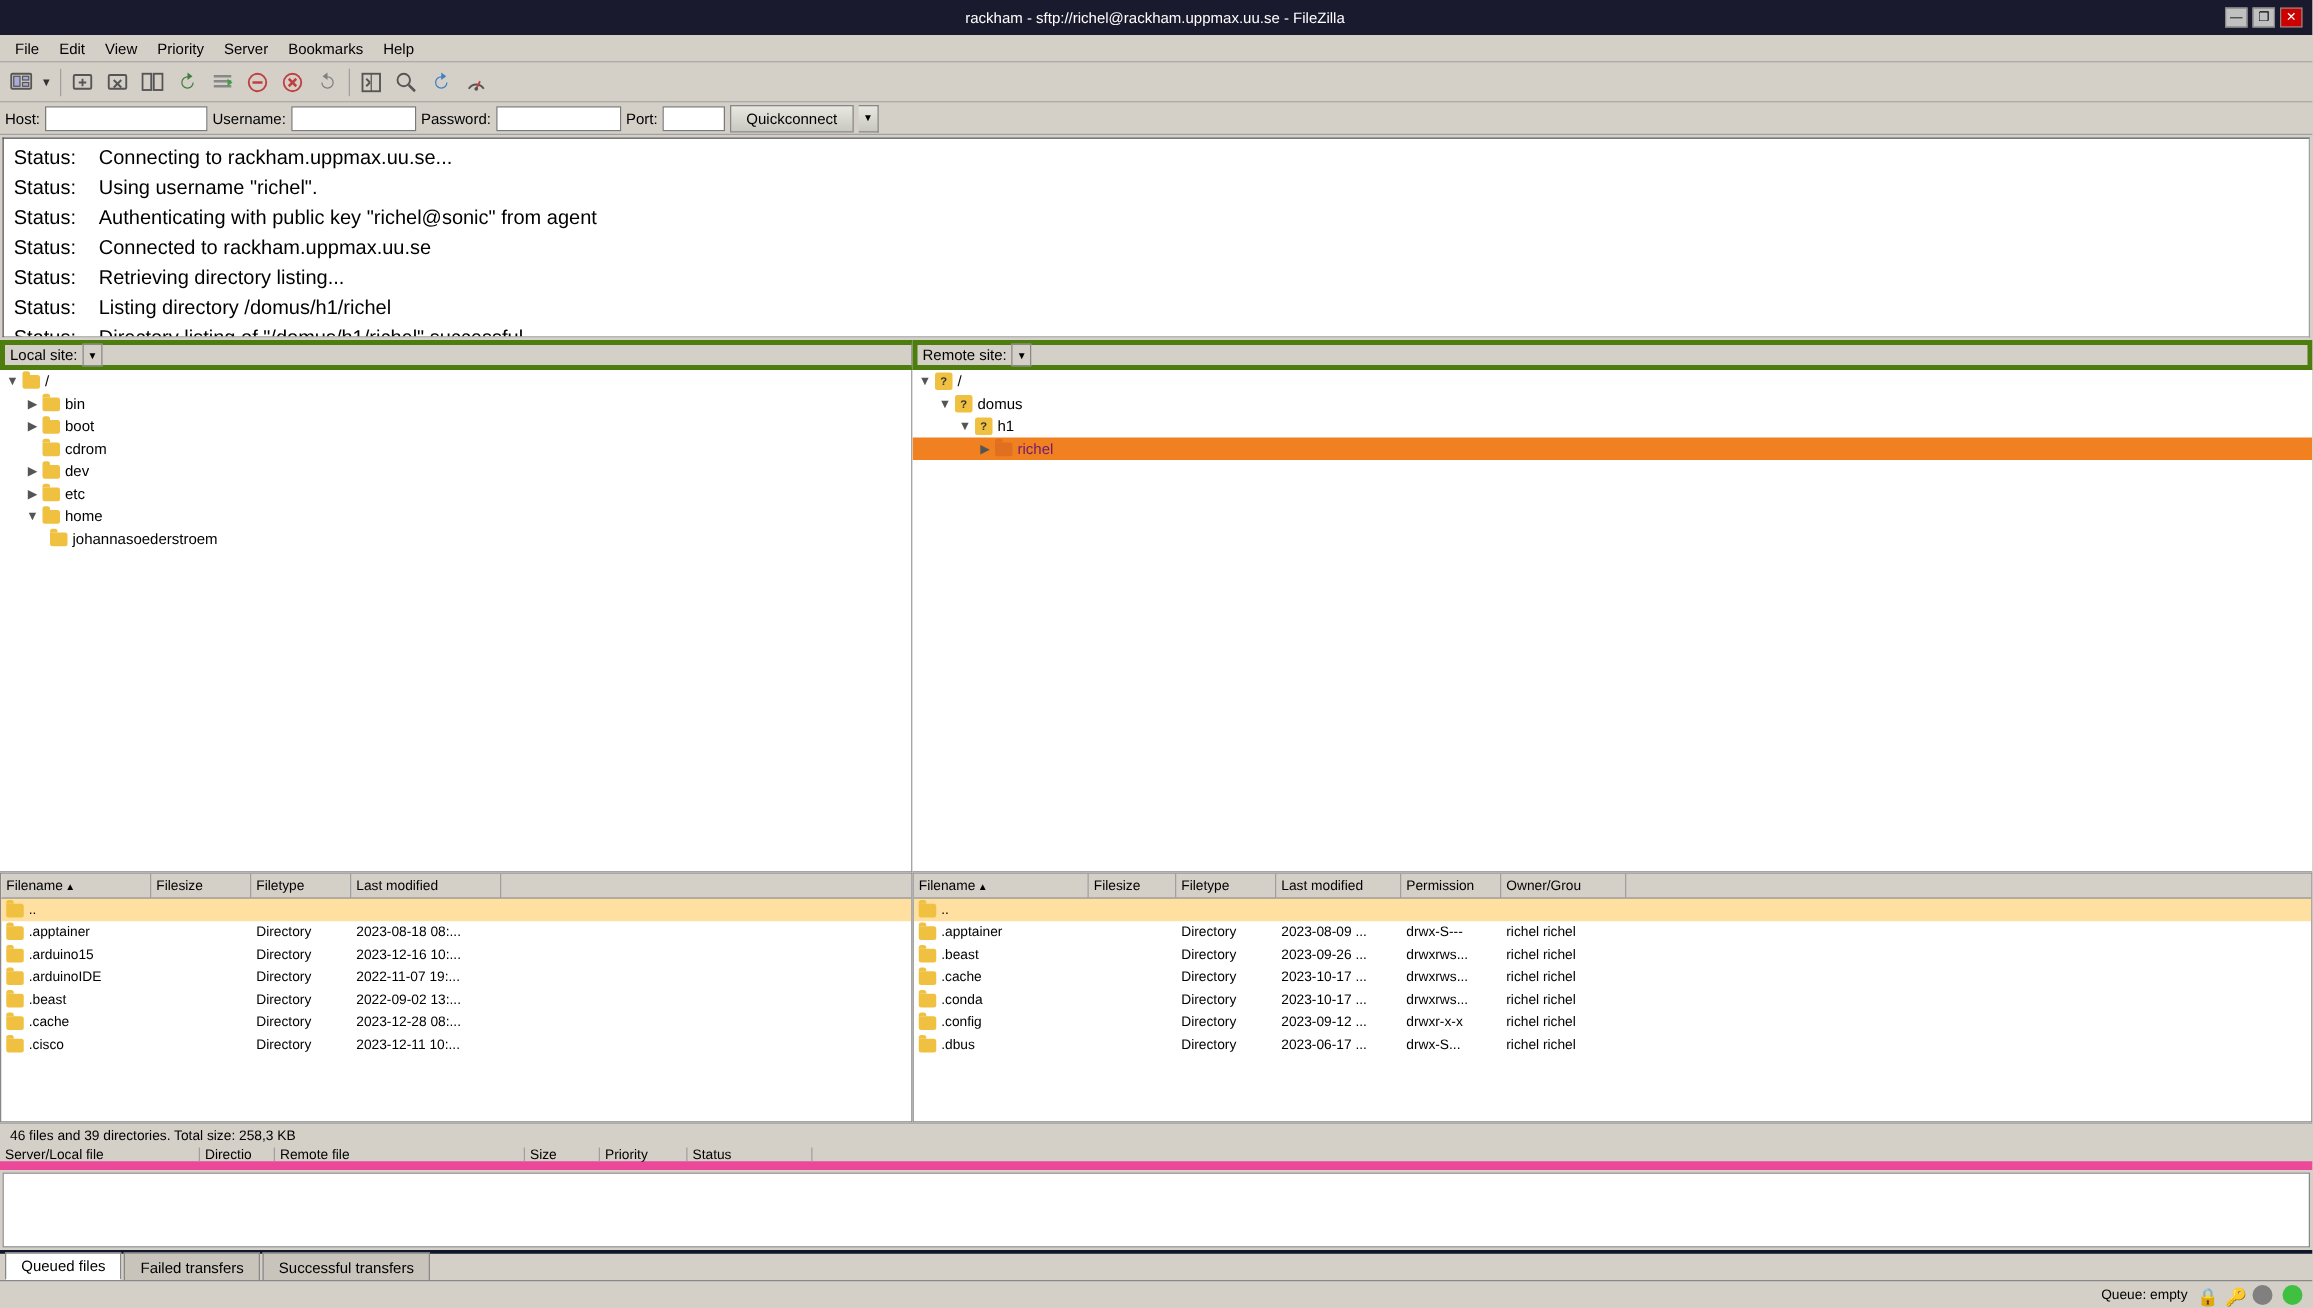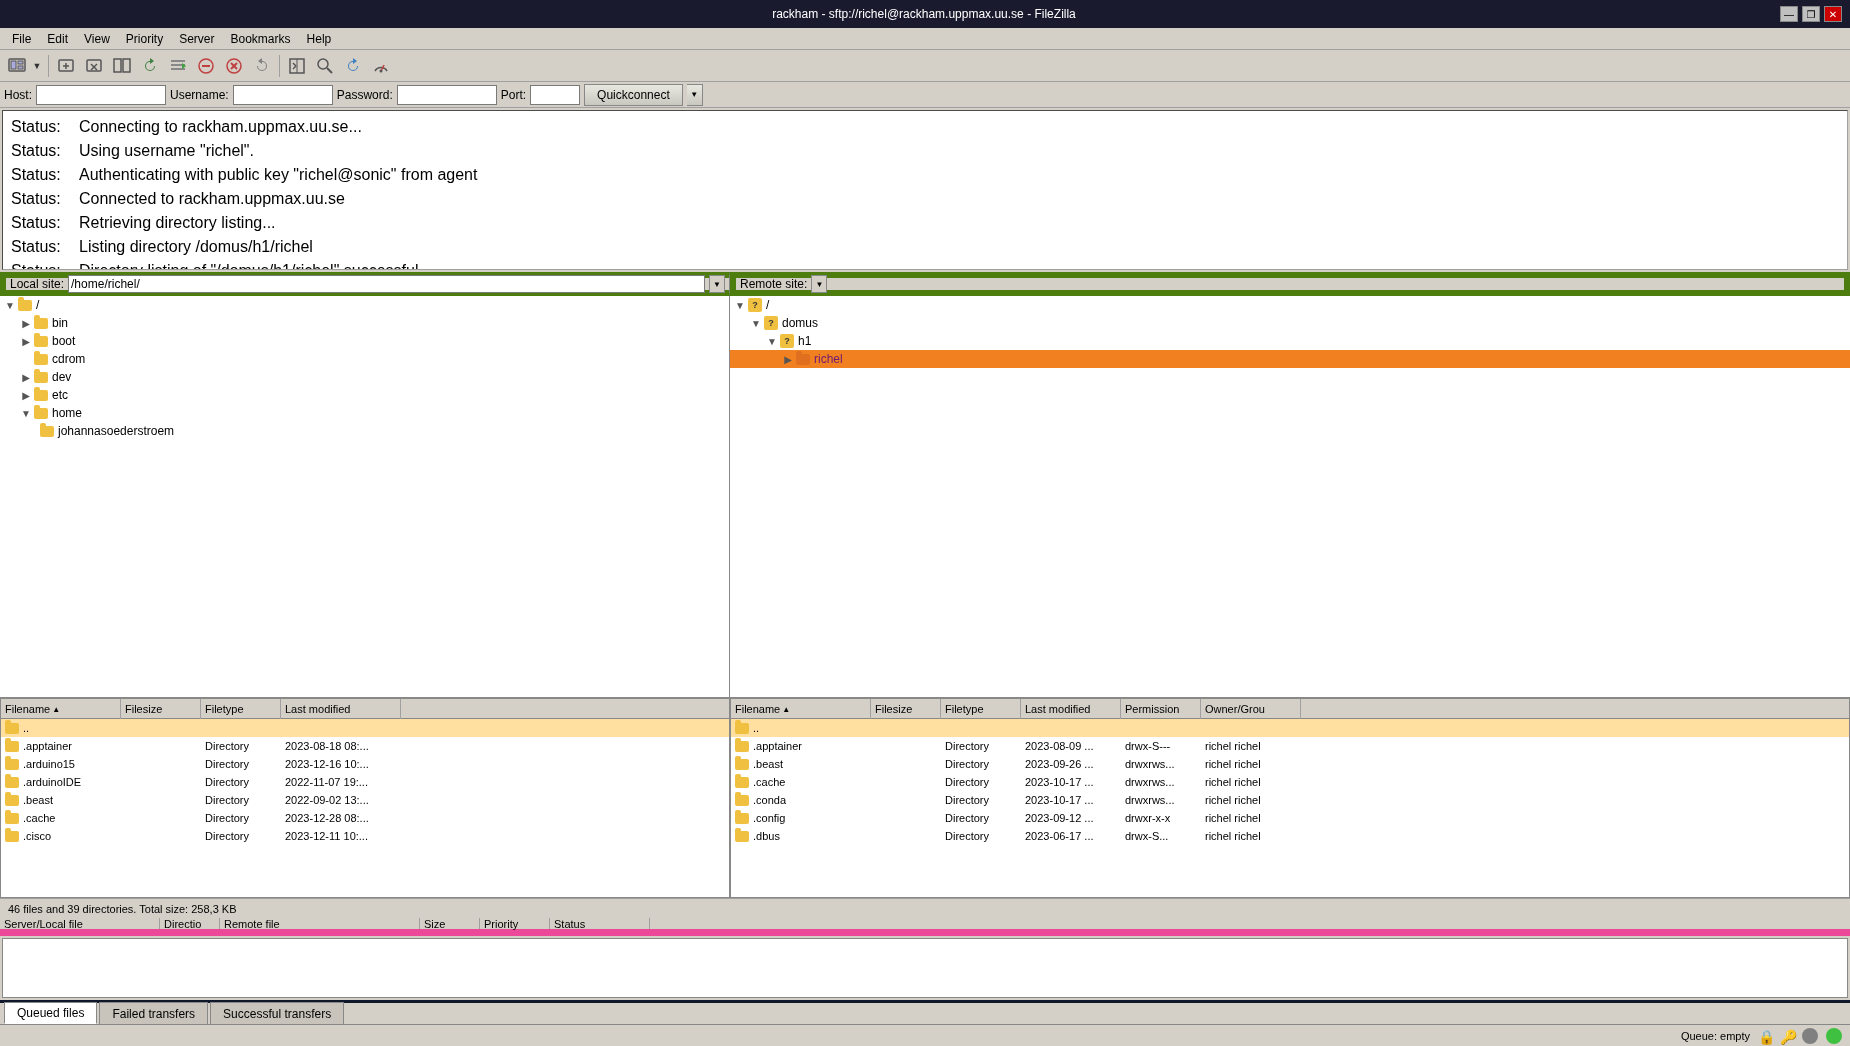--- a/index.html
+++ b/index.html
@@ -164,21 +164,21 @@
       display: flex;
       flex-shrink: 0;
       height: 24px;
       border-bottom: 1px solid #888;
     }
     .site-bar {
       display: flex;
       align-items: center;
       background: #d4d0c8;
       padding: 0 4px;
-      border: 6px solid #4d7c0f;
+      border: 4px solid #4d7c0f;
       height: 24px;
       gap: 4px;
     }
     .site-bar-left {
       width: 730px;
       border-right: 1px solid #888;
     }
     .site-bar-right {
       flex: 1;
     }
@@ -637,21 +637,20 @@
   </div>
   <div class="status-line">
     <span class="status-key">Status:</span>
     <span>Directory listing of "/domus/h1/richel" successful</span>
   </div>
 </div>
 
 <div class="site-bars">
   <div class="site-bar site-bar-left">
     <span class="site-label">Local site:</span>
-    <input class="site-path-input" type="text" value="/home/richel/" style="">
     <div class="site-path-dropdown">▼</div>
   </div>
   <div class="site-bar site-bar-right">
     <span class="site-label">Remote site:</span>
     <div class="site-path-dropdown">▼</div>
   </div>
 </div>
 
 <div class="file-panels">
 

